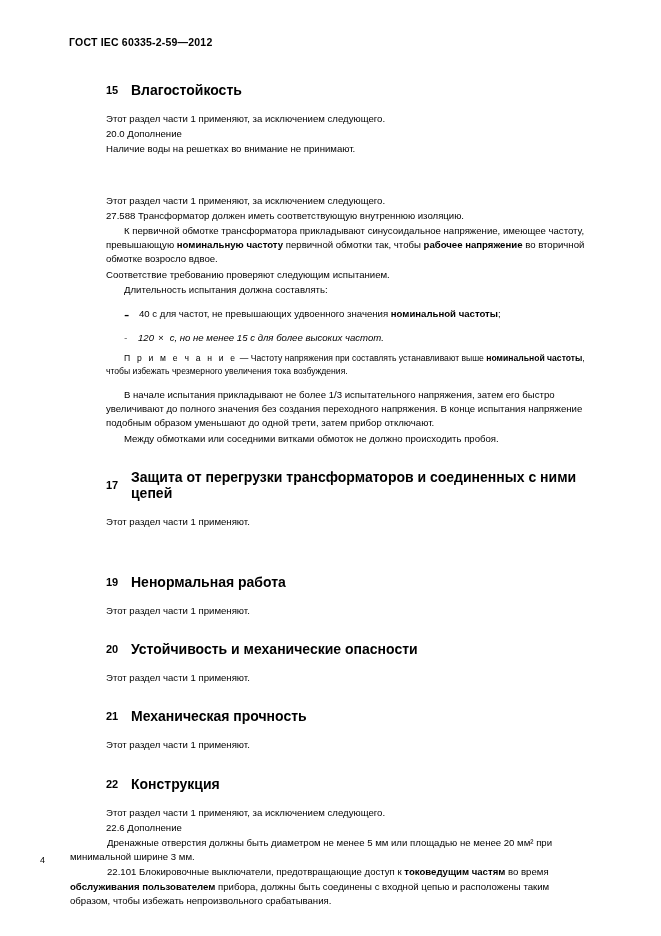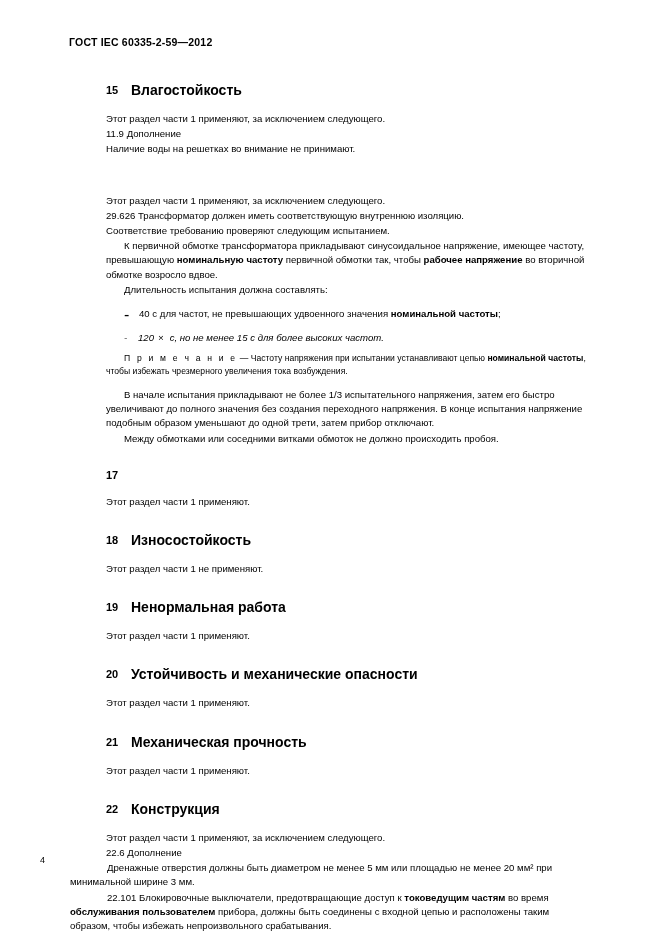--- a/index.html
+++ b/index.html
@@ -141,33 +141,33 @@
 
   <div class="content">
 
     <div class="sec-block">
       <div class="title-row indent">
         <span class="title-num">15</span>
         <h2 class="section-title">Влагостойкость</h2>
       </div>
       <div class="gap-md"></div>
       <p class="indent">Этот раздел части 1 применяют, за исключением следующего.</p>
-      <p class="indent">11.9  Дополнение</p>
+      <p class="indent">20.0  Дополнение</p>
       <p class="indent p-ital">Наличие воды на решетках во внимание не принимают.</p>
     </div>
 
     <div class="gap-xl"></div>
 
     <div class="sec-block">
       <div class="gap-md"></div>
       <p class="indent">Этот раздел части 1 применяют, за исключением следующего.</p>
-      <p class="indent">29.626  Трансформатор должен иметь соответствующую внутреннюю изоляцию.</p>
+      <p class="indent">27.588  Трансформатор должен иметь соответствующую внутреннюю изоляцию.</p>
+      <p class="indent p-ital first-line-indent"><span>К первичной обмотке трансформатора прикладывают синусоидальное напряжение, имеющее частоту, превышающую </span><b>номинальную частоту</b><span> первичной обмотки так, чтобы </span><b>рабочее напряжение</b><span> во вторичной обмотке возросло вдвое.</span></p>
+
       <p class="indent p-ital">Соответствие требованию проверяют следующим испытанием.</p>
-
-      <p class="indent p-ital first-line-indent"><span>К первичной обмотке трансформатора прикладывают синусоидальное напряжение, имеющее частоту, превышающую </span><b>номинальную частоту</b><span> первичной обмотки так, чтобы </span><b>рабочее напряжение</b><span> во вторичной обмотке возросло вдвое.</span></p>
 
       <p class="indent p-ital first-line-indent">Длительность испытания должна составлять:</p>
 
       <div class="gap-sm"></div>
 
       <div class="indent">
         <div class="dash-item p-ital">
           <span class="dash">-</span>
           <p class="p-ital"><span>40 с для частот, не превышающих удвоенного значения </span><b>номинальной частоты</b><span>;</span></p>
         </div>
@@ -179,48 +179,41 @@
         <div class="frac-row">
           <span class="dash">-</span>
           <span class="mul">120</span>
           <span class="mul" style="margin-left:4px">×</span>
           <span class="mul" style="margin-left:6px">с, но не менее 15 с для более высоких частот.</span>
         </div>
       </div>
 
       <div class="gap-sm"></div>
 
-      <p class="indent note"><span class="spaced">П р и м е ч а н и е</span><span> — Частоту напряжения при испытании устанавливают цепью </span><b>номинальной частоты</b><span>, чтобы избежать чрезмерного увеличения тока возбуждения.</span></p>
+      <p class="indent note"><span class="spaced">П р и м е ч а н и е</span><span> — Частоту напряжения при составлять устанавливают выше </span><b>номинальной частоты</b><span>, чтобы избежать чрезмерного увеличения тока возбуждения.</span></p>
 
       <div class="gap-sm"></div>
 
       <p class="indent p-ital first-line-indent">В начале испытания прикладывают не более 1/3 испытательного напряжения, затем его быстро увеличивают до полного значения без создания переходного напряжения. В конце испытания напряжение подобным образом уменьшают до одной трети, затем прибор отключают.</p>
       <p class="indent p-ital first-line-indent">Между обмотками или соседними витками обмоток не должно происходить пробоя.</p>
     </div>
 
     <div class="gap-xl"></div>
 
     <div class="sec-block">
       <div class="title-row indent">
         <span class="title-num">17</span>
-      </div>
-      <div class="gap-md"></div>
-      <p class="indent">Этот раздел части 1 применяют.</p>
-    </div>
-
-    <div class="gap-xl"></div>
-
-    <div class="sec-block">
-      <div class="title-row indent">
-        <span class="title-num">18</span>
-        <h2 class="section-title">Износостойкость</h2>
-      </div>
-      <div class="gap-md"></div>
-      <p class="indent">Этот раздел части 1 не применяют.</p>
-    </div>
+        <h2 class="section-title">Защита от перегрузки трансформаторов и соединенных с ними цепей</h2>
+      </div>
+      <div class="gap-md"></div>
+      <p class="indent">Этот раздел части 1 применяют.</p>
+    </div>
+
+    <div class="gap-xl"></div>
+
 
     <div class="gap-xl"></div>
 
     <div class="sec-block">
       <div class="title-row indent">
         <span class="title-num">19</span>
         <h2 class="section-title">Ненормальная работа</h2>
       </div>
       <div class="gap-md"></div>
       <p class="indent">Этот раздел части 1 применяют.</p>

